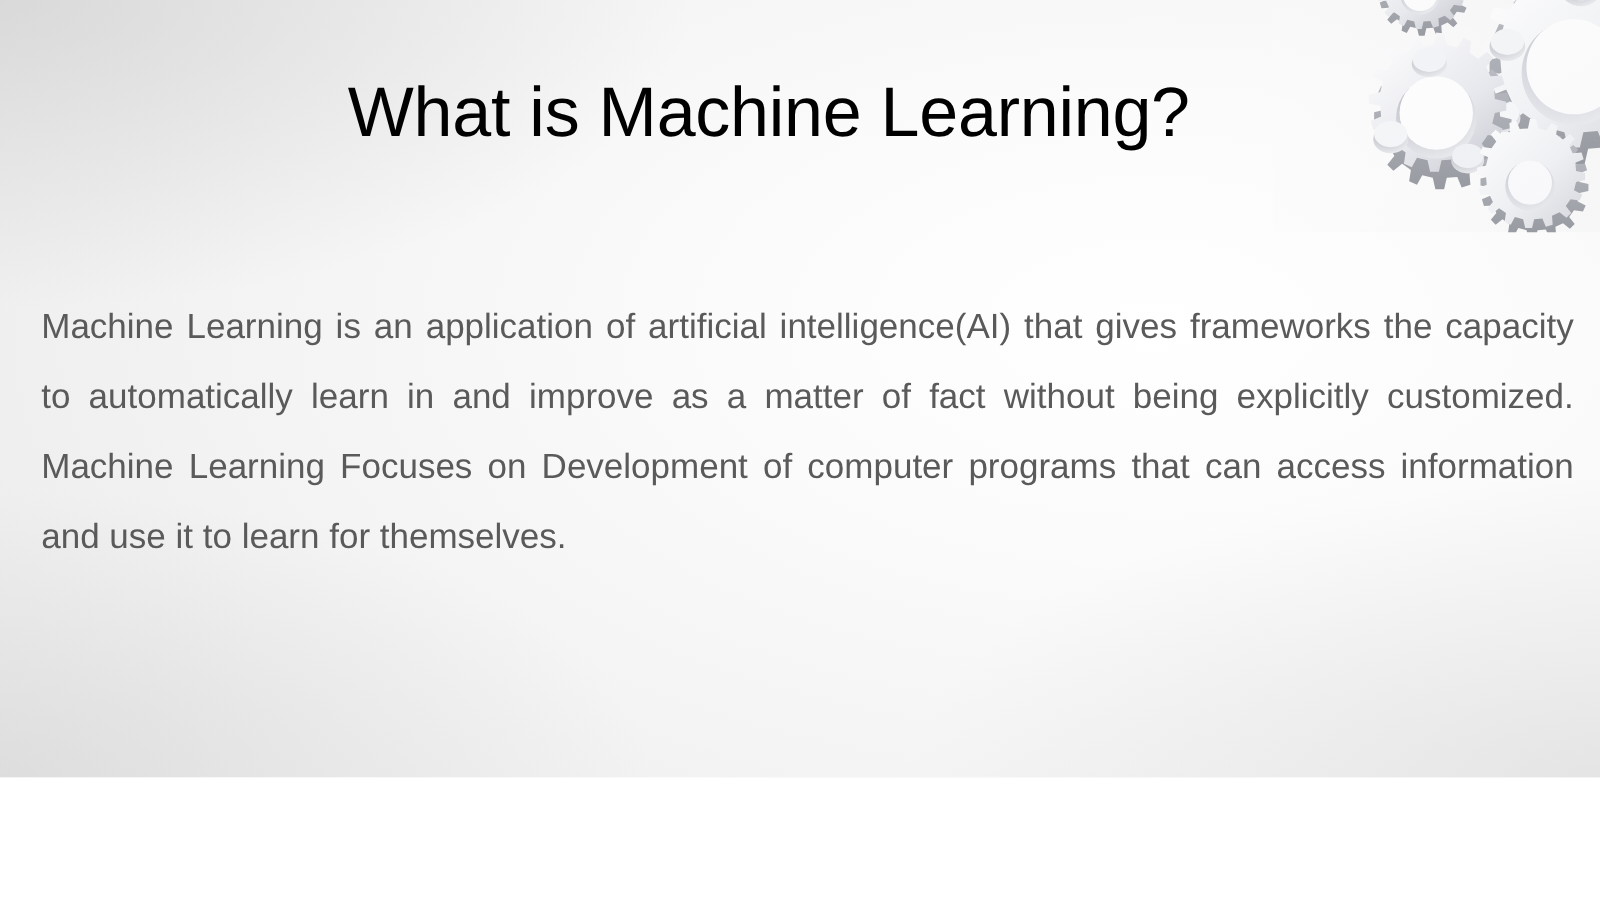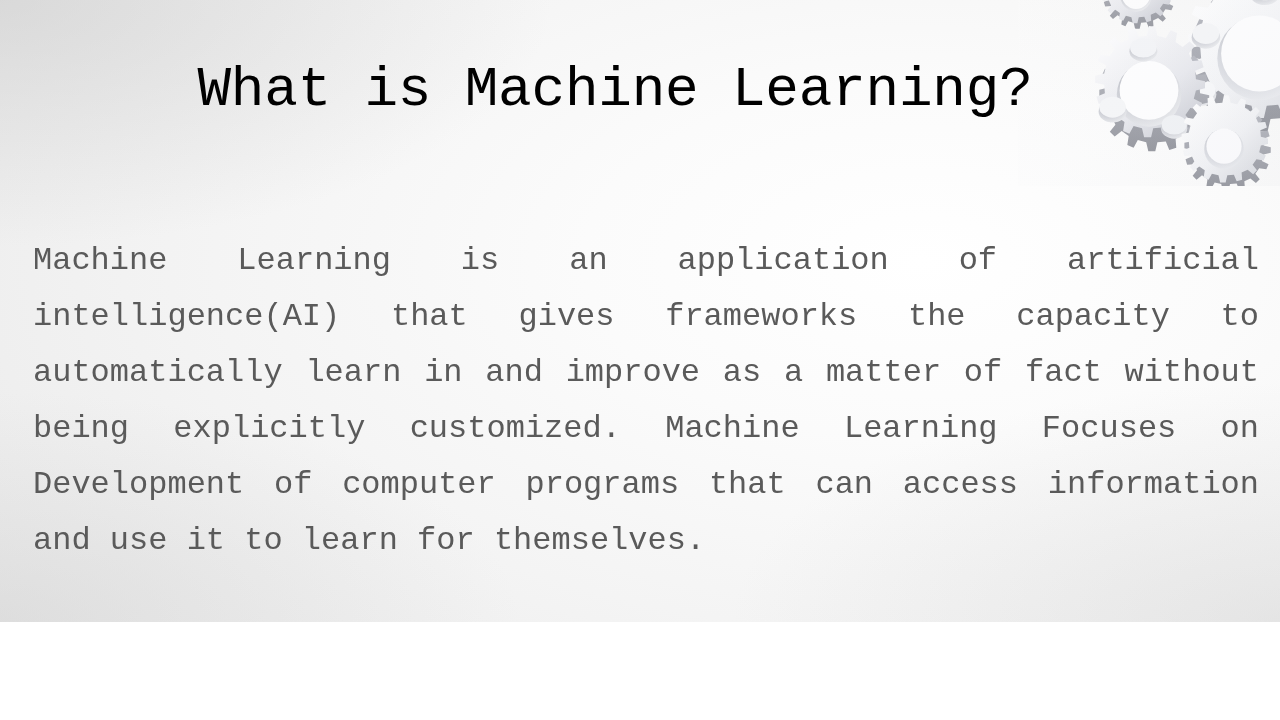--- a/index.html
+++ b/index.html
@@ -5,21 +5,21 @@
   html, body {
     margin: 0;
     padding: 0;
     background: #ffffff;
   }
   #slide {
     position: relative;
     width: 1280px;
     height: 622px;
     overflow: hidden;
-    font-family: Liberation Mono, monospace;
+    font-family: Liberation Sans, sans-serif;
     
     background:
       radial-gradient(120% 130% at 72% 42%, #ffffff 0%, #fbfbfb 22%, #f4f4f4 46%, #ececec 70%, #e2e2e2 100%),
       linear-gradient(128deg, #dcdcdc 0%, #e9e9e9 22%, #f5f5f5 48%, #ededed 72%, #e0e0e0 100%);
   }
   
   #slide::before {
     content: "";
     position: absolute;
     left: 0; top: 0; right: 0; bottom: 0;
@@ -56,21 +56,21 @@
     white-space: nowrap;
   }
 
   
   #body {
     position: absolute;
     left: 33px;
     top: 233px;
     width: 1226px;
     color: #5a5a5a;
-    font-size: 32px;
+    font-size: 28px;
     line-height: 56px;
     text-align: justify;
     text-justify: inter-word;
   }
   
   #body p { margin: 0; }
 </style>
 </head>
 <body>
 

